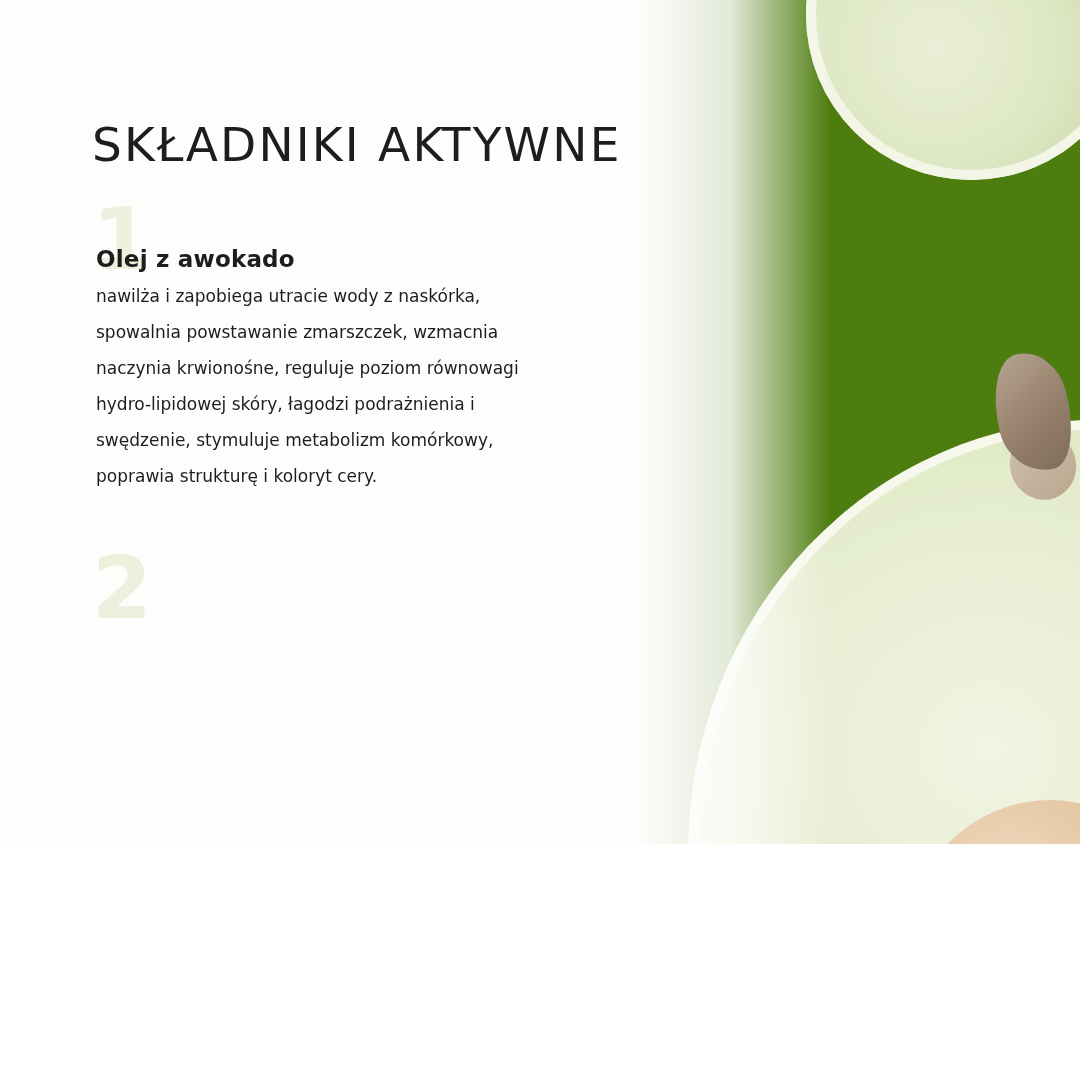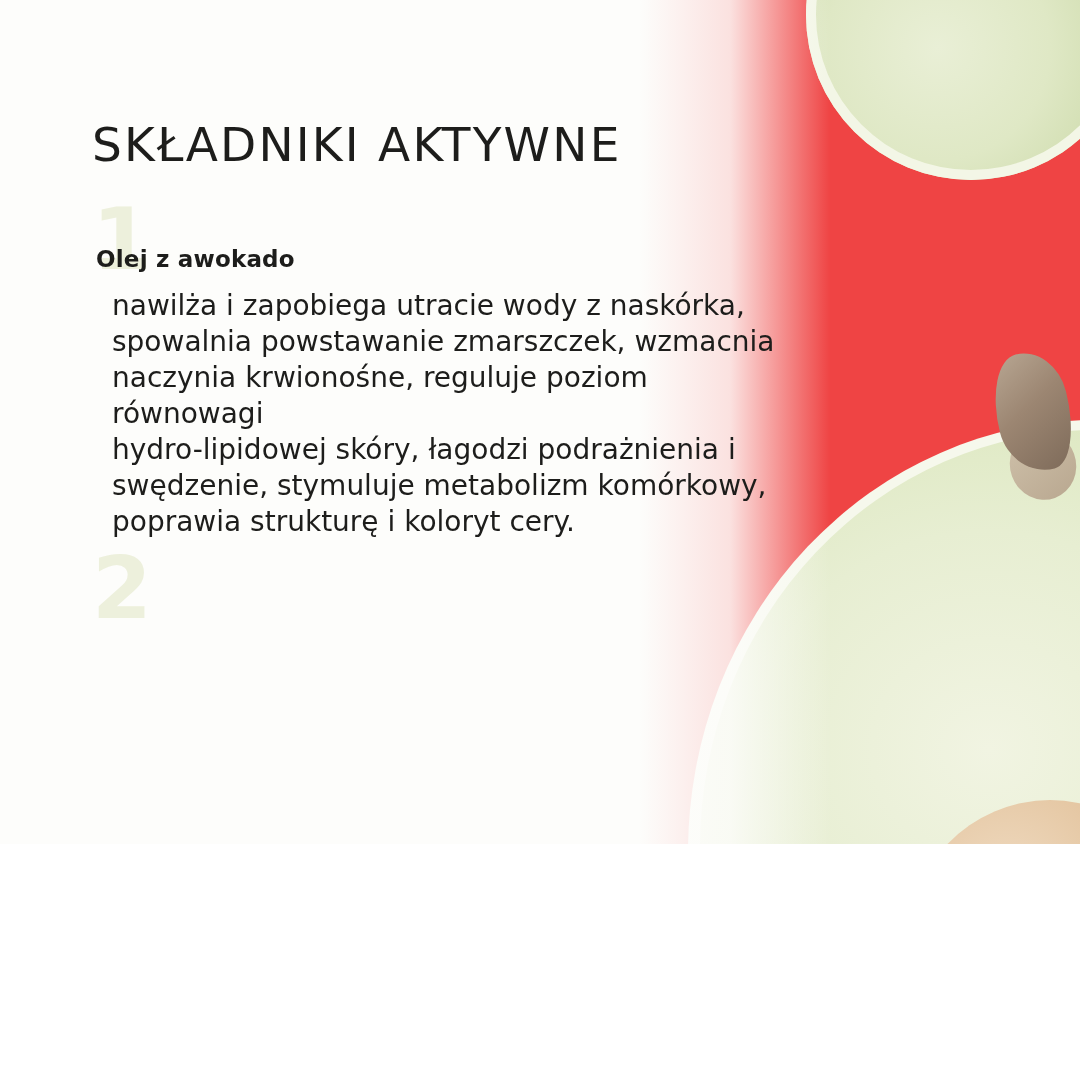--- a/index.html
+++ b/index.html
@@ -12,21 +12,21 @@
     background: #ffffff;
     font-family: "DejaVu Sans", "Liberation Sans", sans-serif;
     overflow: hidden;
     position: relative;
   }
 
   .page {
     position: relative;
     width: 1080px;
     height: 844px;
-    background: #ef4444;
+    background: #4d7c0f;
     overflow: hidden;
   }
 
   
   .art-layer {
     position: absolute;
     inset: 0;
     pointer-events: none;
   }
 
@@ -157,25 +157,25 @@
 
   .ingredient-name {
     font-size: 23px;
     font-weight: 700;
     color: #1d1d1b;
     letter-spacing: .2px;
     margin: 0 0 6px 0;
   }
 
   .ingredient-desc {
-    font-size: 28px;
+    font-size: 17px;
     line-height: 36px;
     color: #1d1d1b;
     font-weight: 400;
-    margin: 16px;
+    margin: 0;
     white-space: pre-line;
     max-width: 720px;
   }
 </style>
 </head>
 <body>
 
 <div class="page">
 
   <div class="art-layer">

